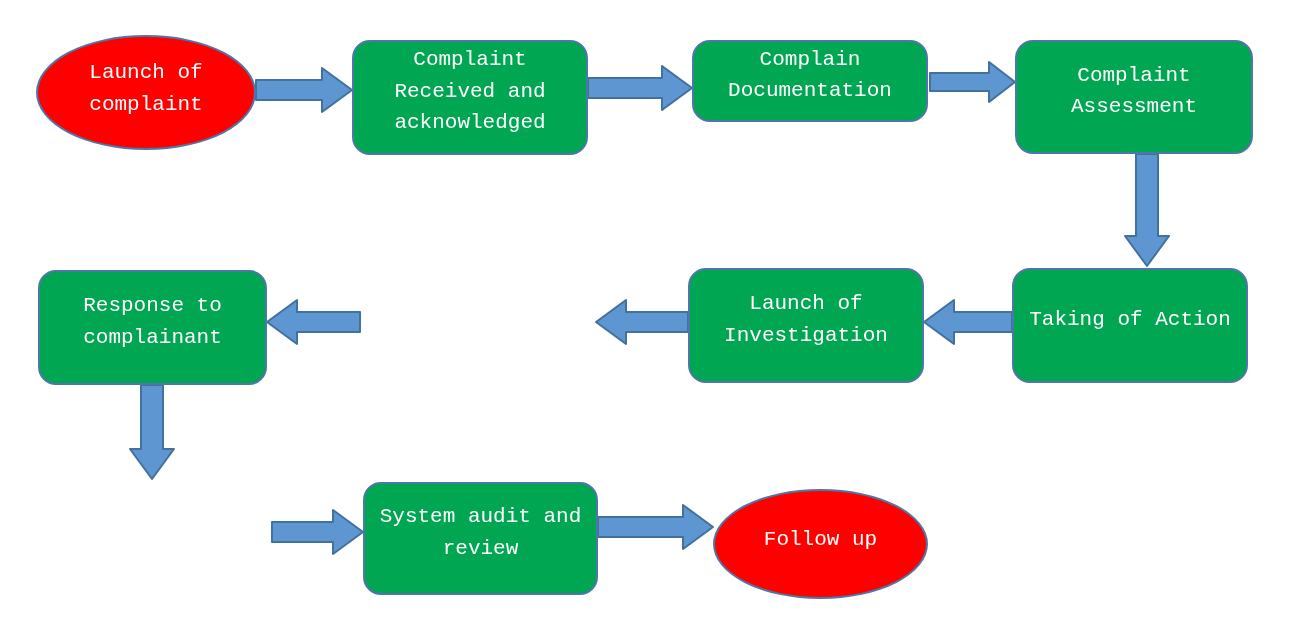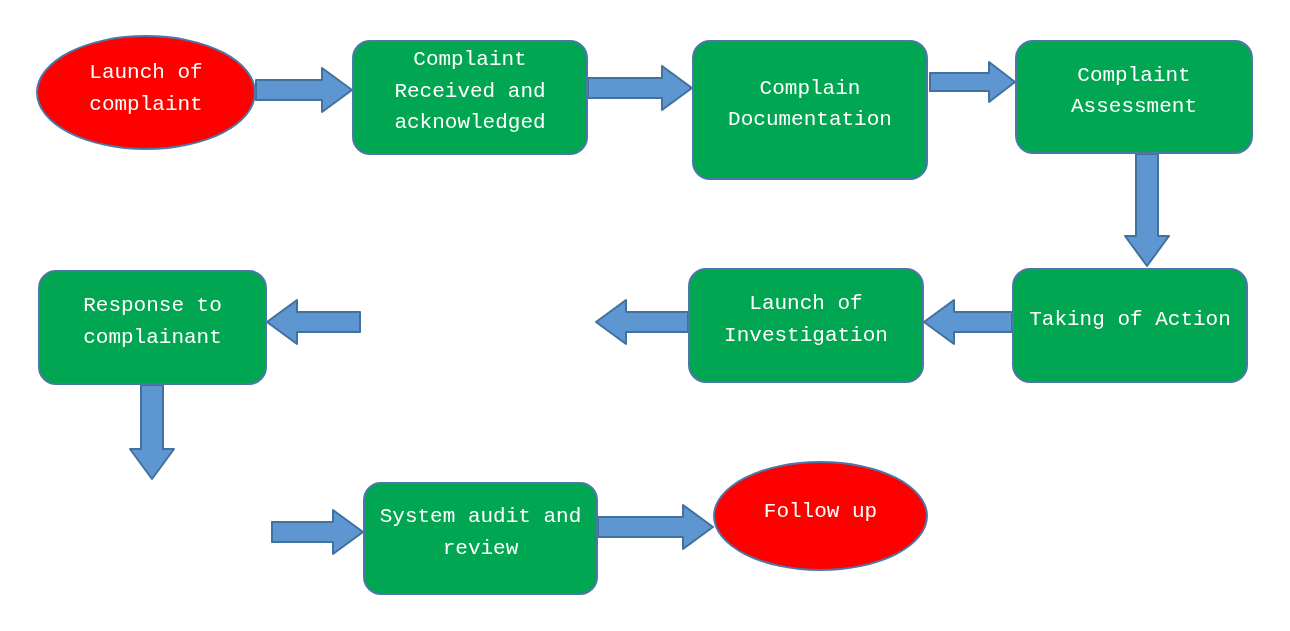--- a/index.html
+++ b/index.html
@@ -78,21 +78,21 @@
     <span class="label">Launch of
 complaint</span>
   </div>
 
   <div class="node rect" style="left:352px; top:40px; width:236px; height:115px;">
     <span class="label">Complaint
 Received and
 acknowledged</span>
   </div>
 
-  <div class="node rect" style="left:692px; top:40px; width:236px; height:140px;">
+  <div class="node rect" style="left:692px; top:40px; width:236px; height:82px;">
     <span class="label">Complain
 Documentation</span>
   </div>
 
   <div class="node rect" style="left:1015px; top:40px; width:238px; height:114px;">
     <span class="label">Complaint
 Assessment</span>
   </div>
 
   <div class="node rect" style="left:1012px; top:268px; width:236px; height:115px;">
@@ -109,17 +109,17 @@
     <span class="label">Response to
 complainant</span>
   </div>
 
 
   <div class="node rect" style="left:363px; top:482px; width:235px; height:113px;">
     <span class="label">System audit and
 review</span>
   </div>
 
-  <div class="node ellipse" style="left:713px; top:461px; width:215px; height:110px;">
+  <div class="node ellipse" style="left:713px; top:489px; width:215px; height:110px;">
     <span class="label">Follow up</span>
   </div>
 
 </div>
 
 </body></html>

